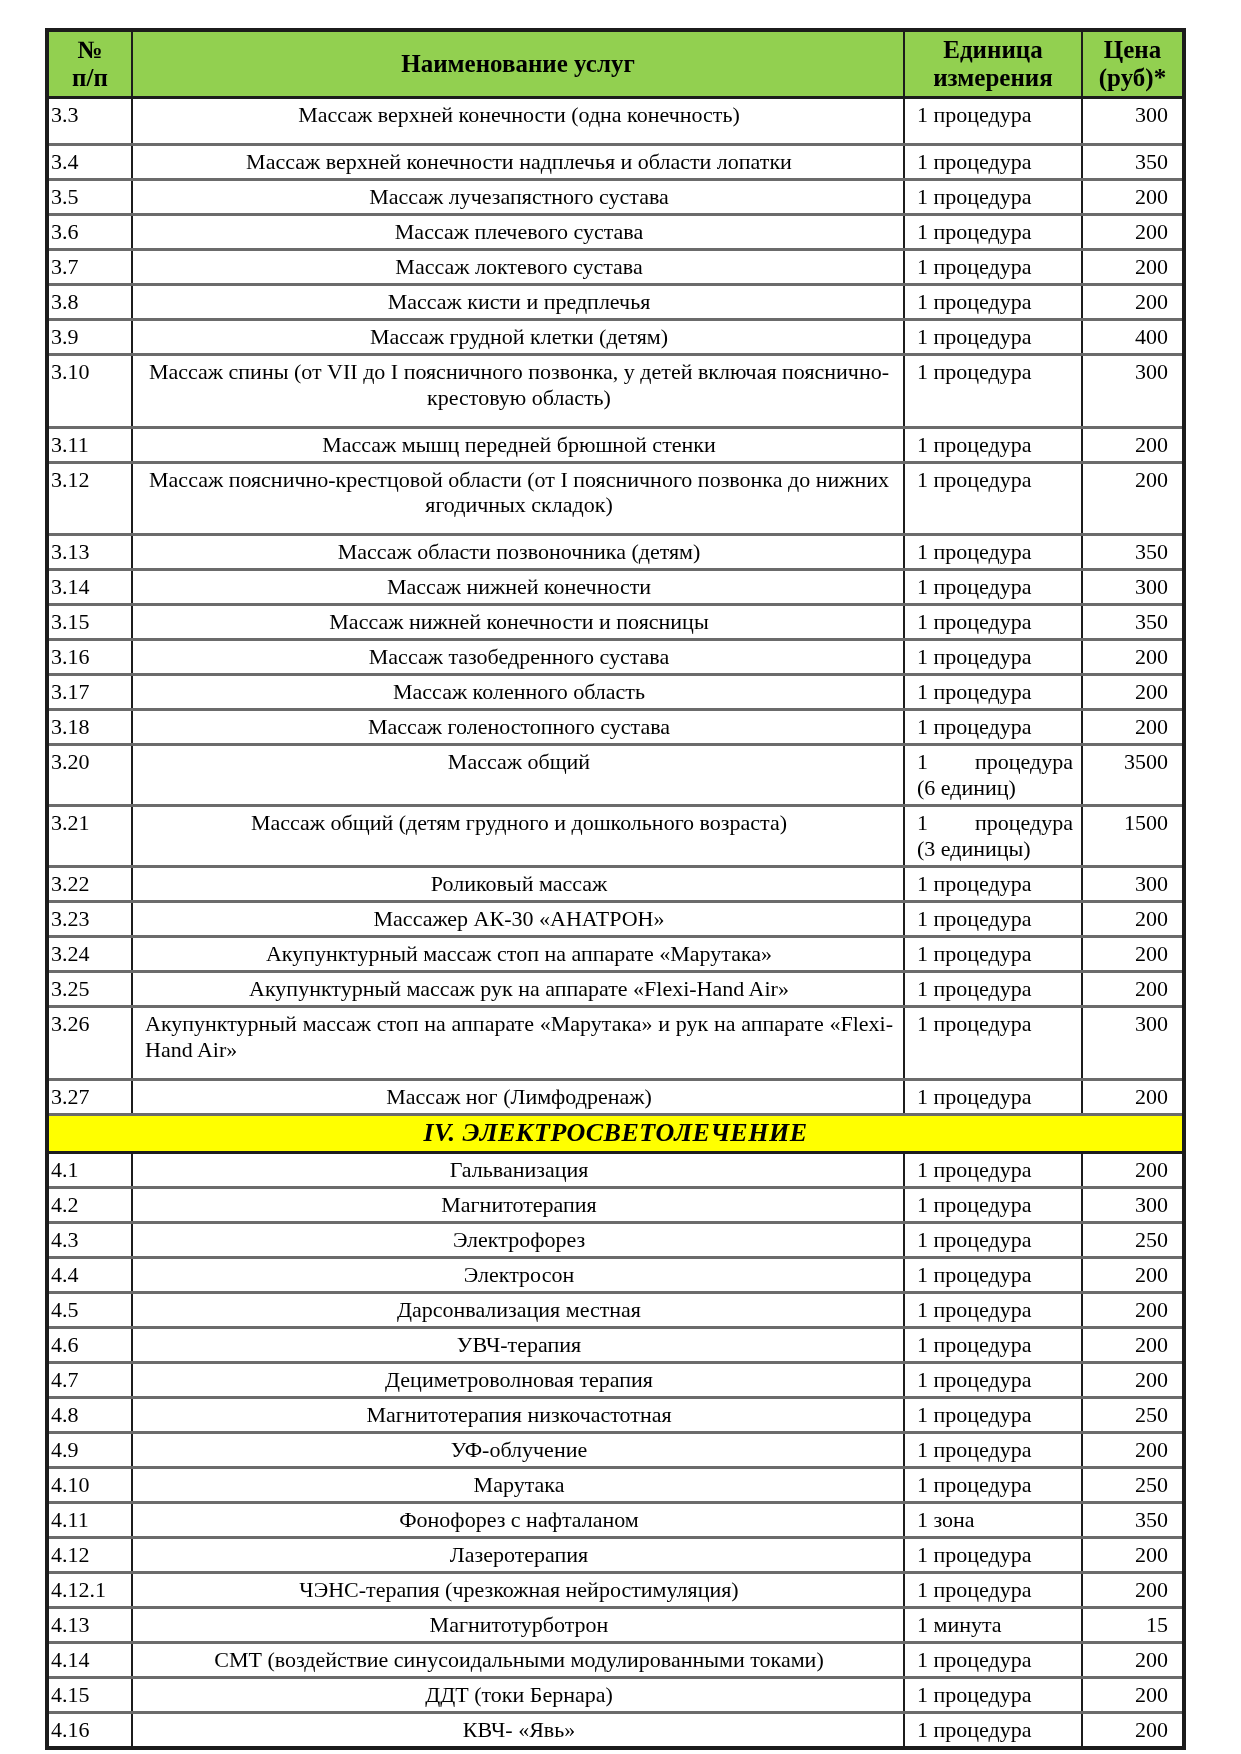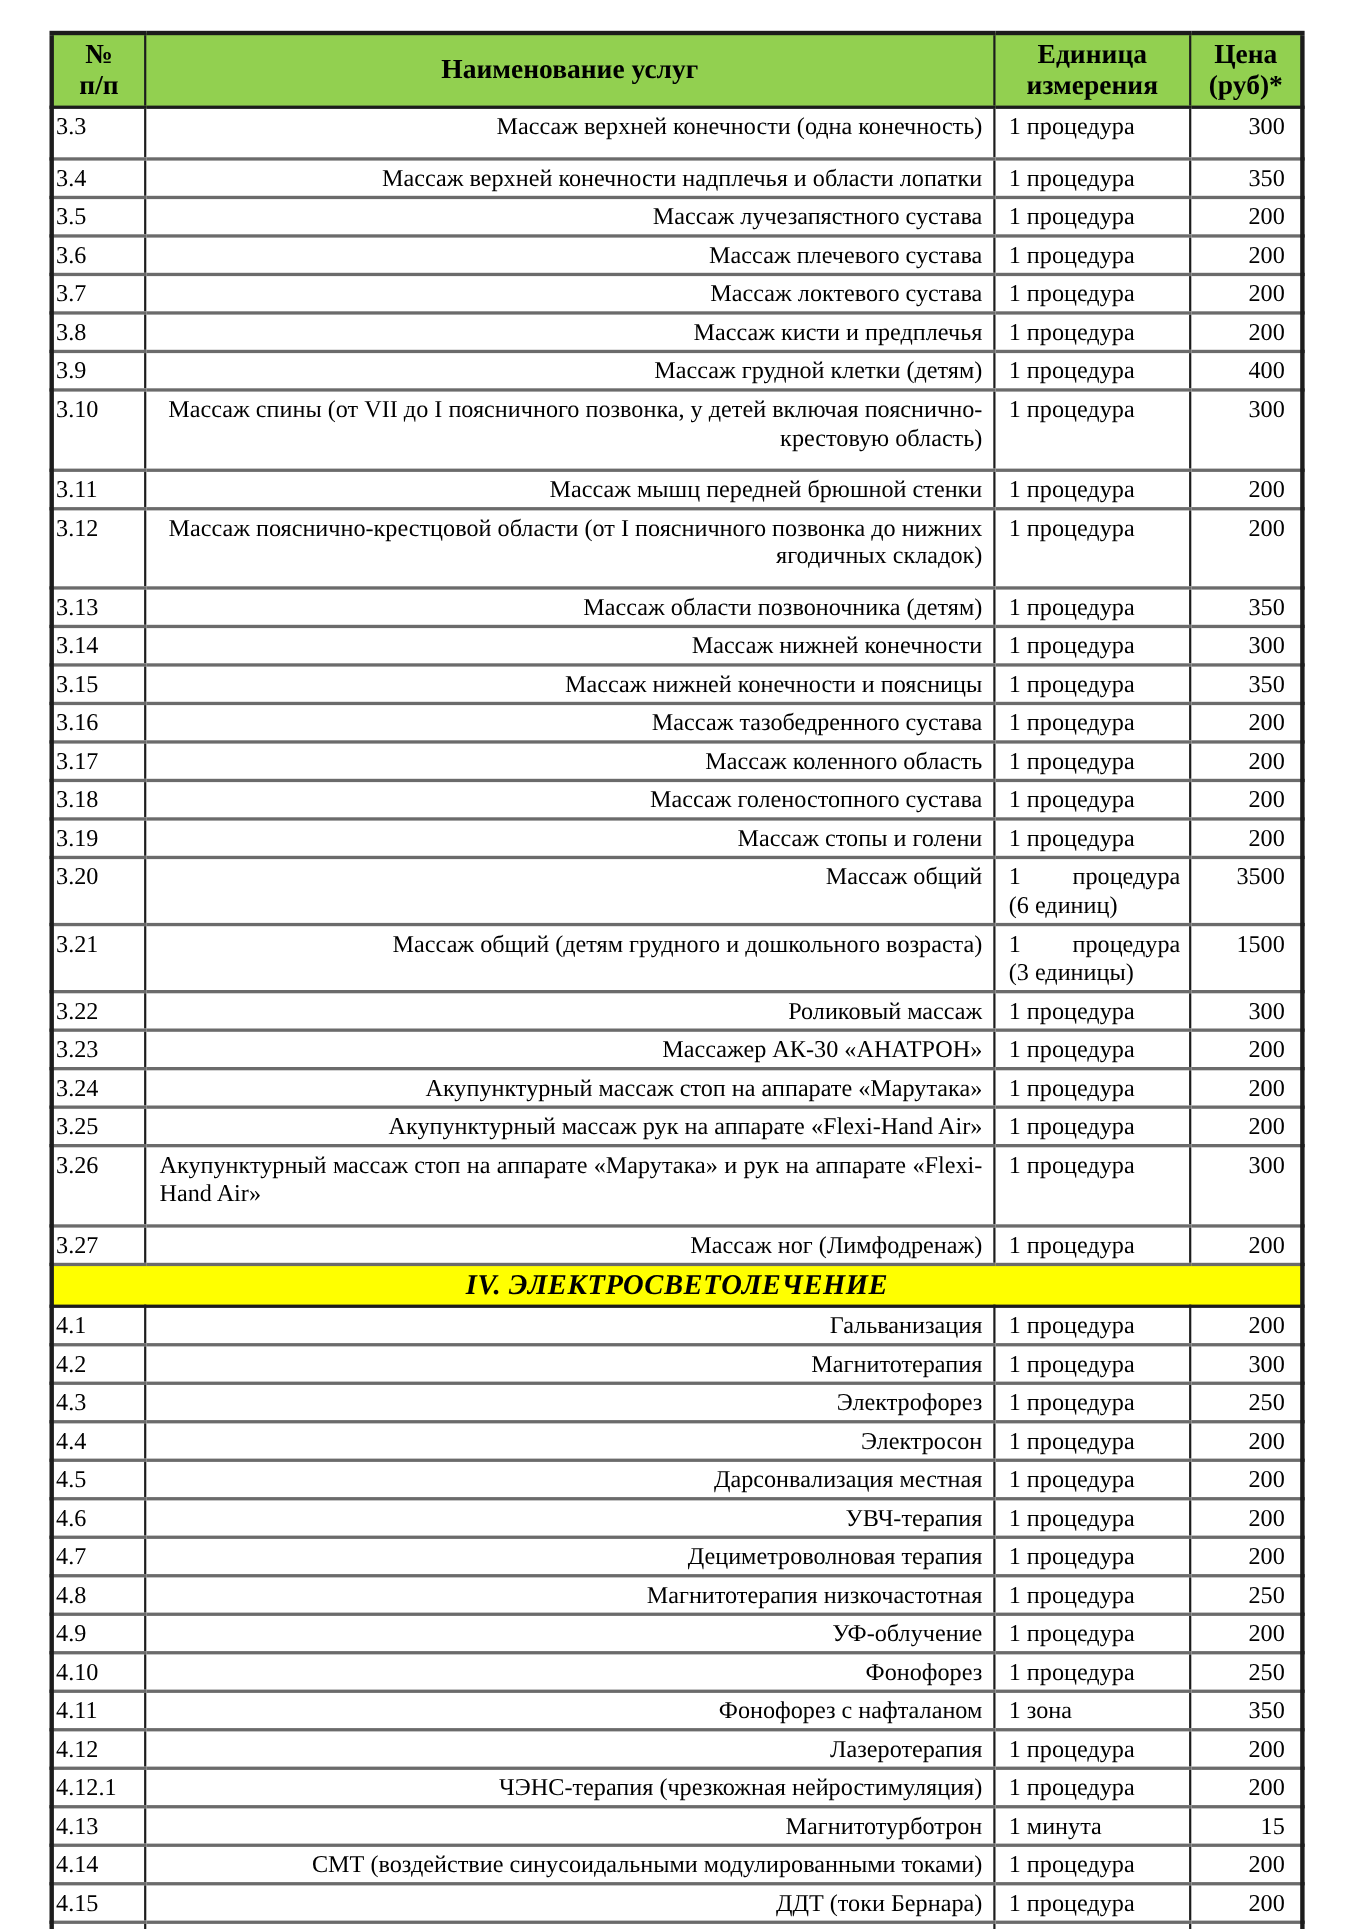--- a/index.html
+++ b/index.html
@@ -47,21 +47,21 @@
     font-size: 25px;
     line-height: 1.12;
     text-align: center;
     vertical-align: middle;
     border-top: 4px solid var(--border-dark);
     border-bottom: 3px solid var(--border-dark);
     padding: 4px 2px;
   }
   td { font-size: 22px; line-height: 1.18; }
   td.num   { text-align: left; padding: 3px 10px 3px 2px; }
-  td.name  { text-align: right;  padding: 3px 10px 3px 12px; }
+  td.name  { text-align: center;  padding: 3px 10px 3px 12px; }
   td.name.justify { text-align: justify; }
   td.unit  { text-align: left;  padding: 3px 8px 3px 12px; }
   td.price { text-align: right; padding: 3px 14px 3px 2px; }
   tr.tall td { padding-bottom: 15px; }
 
   td.section {
     background: var(--section-bg);
     font-weight: bold;
     font-size: 26px;
     text-align: center;
@@ -194,26 +194,20 @@
           <td class="unit">1 процедура</td>
           <td class="price">200</td>
         </tr>
         <tr>
           <td class="num">3.18</td>
           <td class="name">Массаж голеностопного сустава</td>
           <td class="unit">1 процедура</td>
           <td class="price">200</td>
         </tr>
         <tr>
-          <td class="num">3.19</td>
-          <td class="name">Массаж стопы и голени</td>
-          <td class="unit">1 процедура</td>
-          <td class="price">200</td>
-        </tr>
-        <tr>
           <td class="num">3.20</td>
           <td class="name">Массаж общий</td>
           <td class="unit">
             <div class="unit-l1">
               <span>1</span>
               <span>процедура</span>
             </div>
             <div>(6 единиц)</div>
           </td>
           <td class="price">3500</td>
@@ -318,21 +312,21 @@
           <td class="price">250</td>
         </tr>
         <tr>
           <td class="num">4.9</td>
           <td class="name">УФ-облучение</td>
           <td class="unit">1 процедура</td>
           <td class="price">200</td>
         </tr>
         <tr>
           <td class="num">4.10</td>
-          <td class="name">Фонофорез</td>
+          <td class="name">Марутака</td>
           <td class="unit">1 процедура</td>
           <td class="price">250</td>
         </tr>
         <tr>
           <td class="num">4.11</td>
           <td class="name">Фонофорез с нафталаном</td>
           <td class="unit">1 зона</td>
           <td class="price">350</td>
         </tr>
         <tr>

